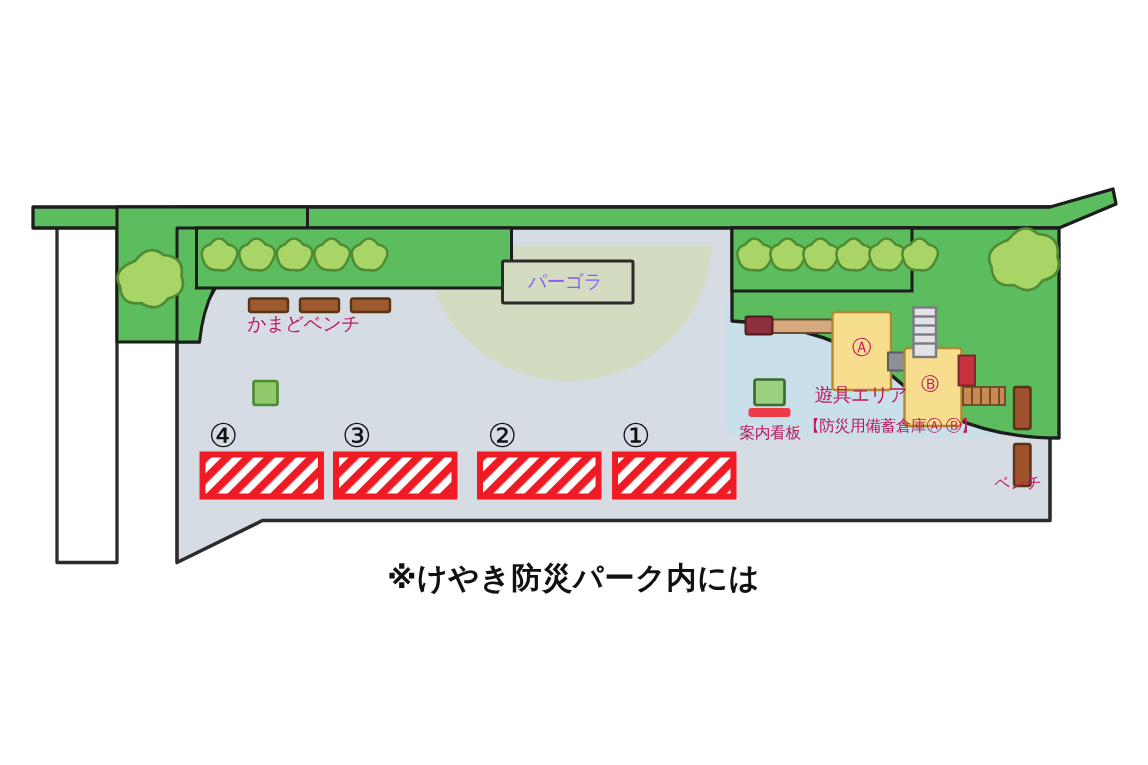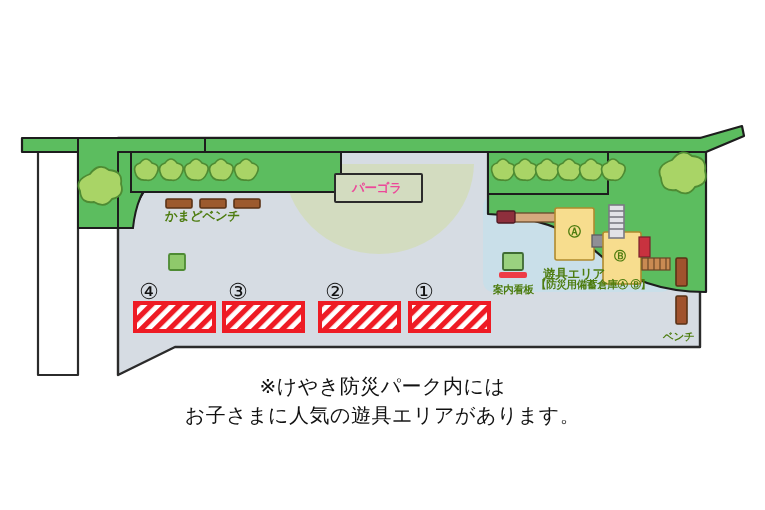--- a/index.html
+++ b/index.html
@@ -22,78 +22,77 @@
   #map-svg {
     position: absolute;
     left: 0;
     top: 0;
     width: 765px;
     height: 510px;
   }
   .map-label {
     position: absolute;
     font-family: "Liberation Sans", "DejaVu Sans", sans-serif;
-    color: #4d7c0f;
+    color: #be185d;
     white-space: nowrap;
     line-height: 1;
-    font-weight: 700;
+    font-weight: 400;
     letter-spacing: -0.3px;
   }
   #label-kamado {
     left: 165px;
     top: 210px;
     font-size: 12.5px;
   }
   #label-pergola {
     left: 352px;
     top: 182px;
     font-size: 12.5px;
-    font-weight: 700;
-    color: #ec4899;
+    font-weight: 400;
+    color: #8b5cf6;
   }
   #label-playground {
     left: 543px;
-    top: 268px;
+    top: 257px;
     font-size: 12.5px;
   }
   #label-signboard {
     left: 493px;
     top: 284px;
     font-size: 10.5px;
   }
   #label-storage {
     left: 536px;
     top: 279px;
     font-size: 10.5px;
   }
   #label-bench {
     left: 663px;
     top: 317px;
     font-size: 10.5px;
-    margin-top: 14px;
   }
   .marker-num {
     position: absolute;
     font-size: 22px;
     font-weight: 400;
     color: #111111;
     font-family: "DejaVu Sans", sans-serif;
     line-height: 1;
   }
   #caption-block {
     position: absolute;
     left: 0;
     top: 372px;
     width: 765px;
     text-align: center;
   }
   .caption-line {
     font-family: "Liberation Sans", "DejaVu Sans", sans-serif;
     font-size: 20px;
-    font-weight: 400;
+    font-weight: 700;
     color: #111111;
     line-height: 1.45;
     letter-spacing: 0.5px;
   }
 </style>
 </head>
 <body>
 
 <div id="map-root">
 
@@ -224,16 +223,15 @@
 
   <div id="plot-markers">
       <div class="marker-num" style="left: 139px; top: 281px;">④</div>
       <div class="marker-num" style="left: 228px; top: 281px;">③</div>
       <div class="marker-num" style="left: 325px; top: 281px;">②</div>
       <div class="marker-num" style="left: 414px; top: 281px;">①</div>
     </div>
 
   <div id="caption-block">
     <div class="caption-line">※けやき防災パーク内には</div>
-    <div class="caption-line">お子さまに人気の遊具エリアがあります。</div>
   </div>
 
 </div>
 
 </body></html>

